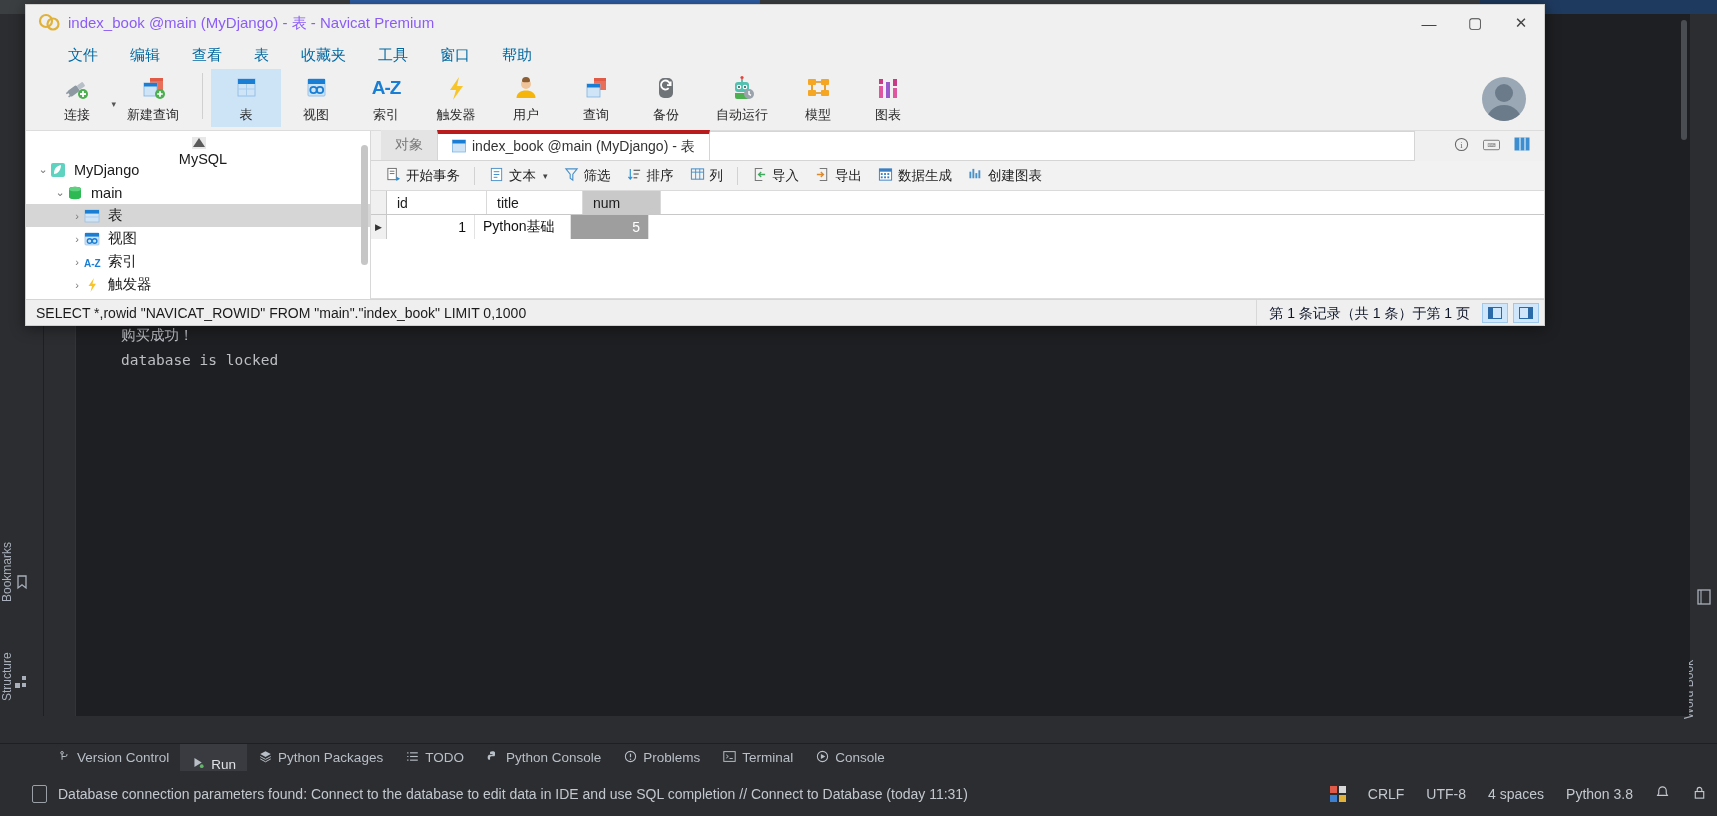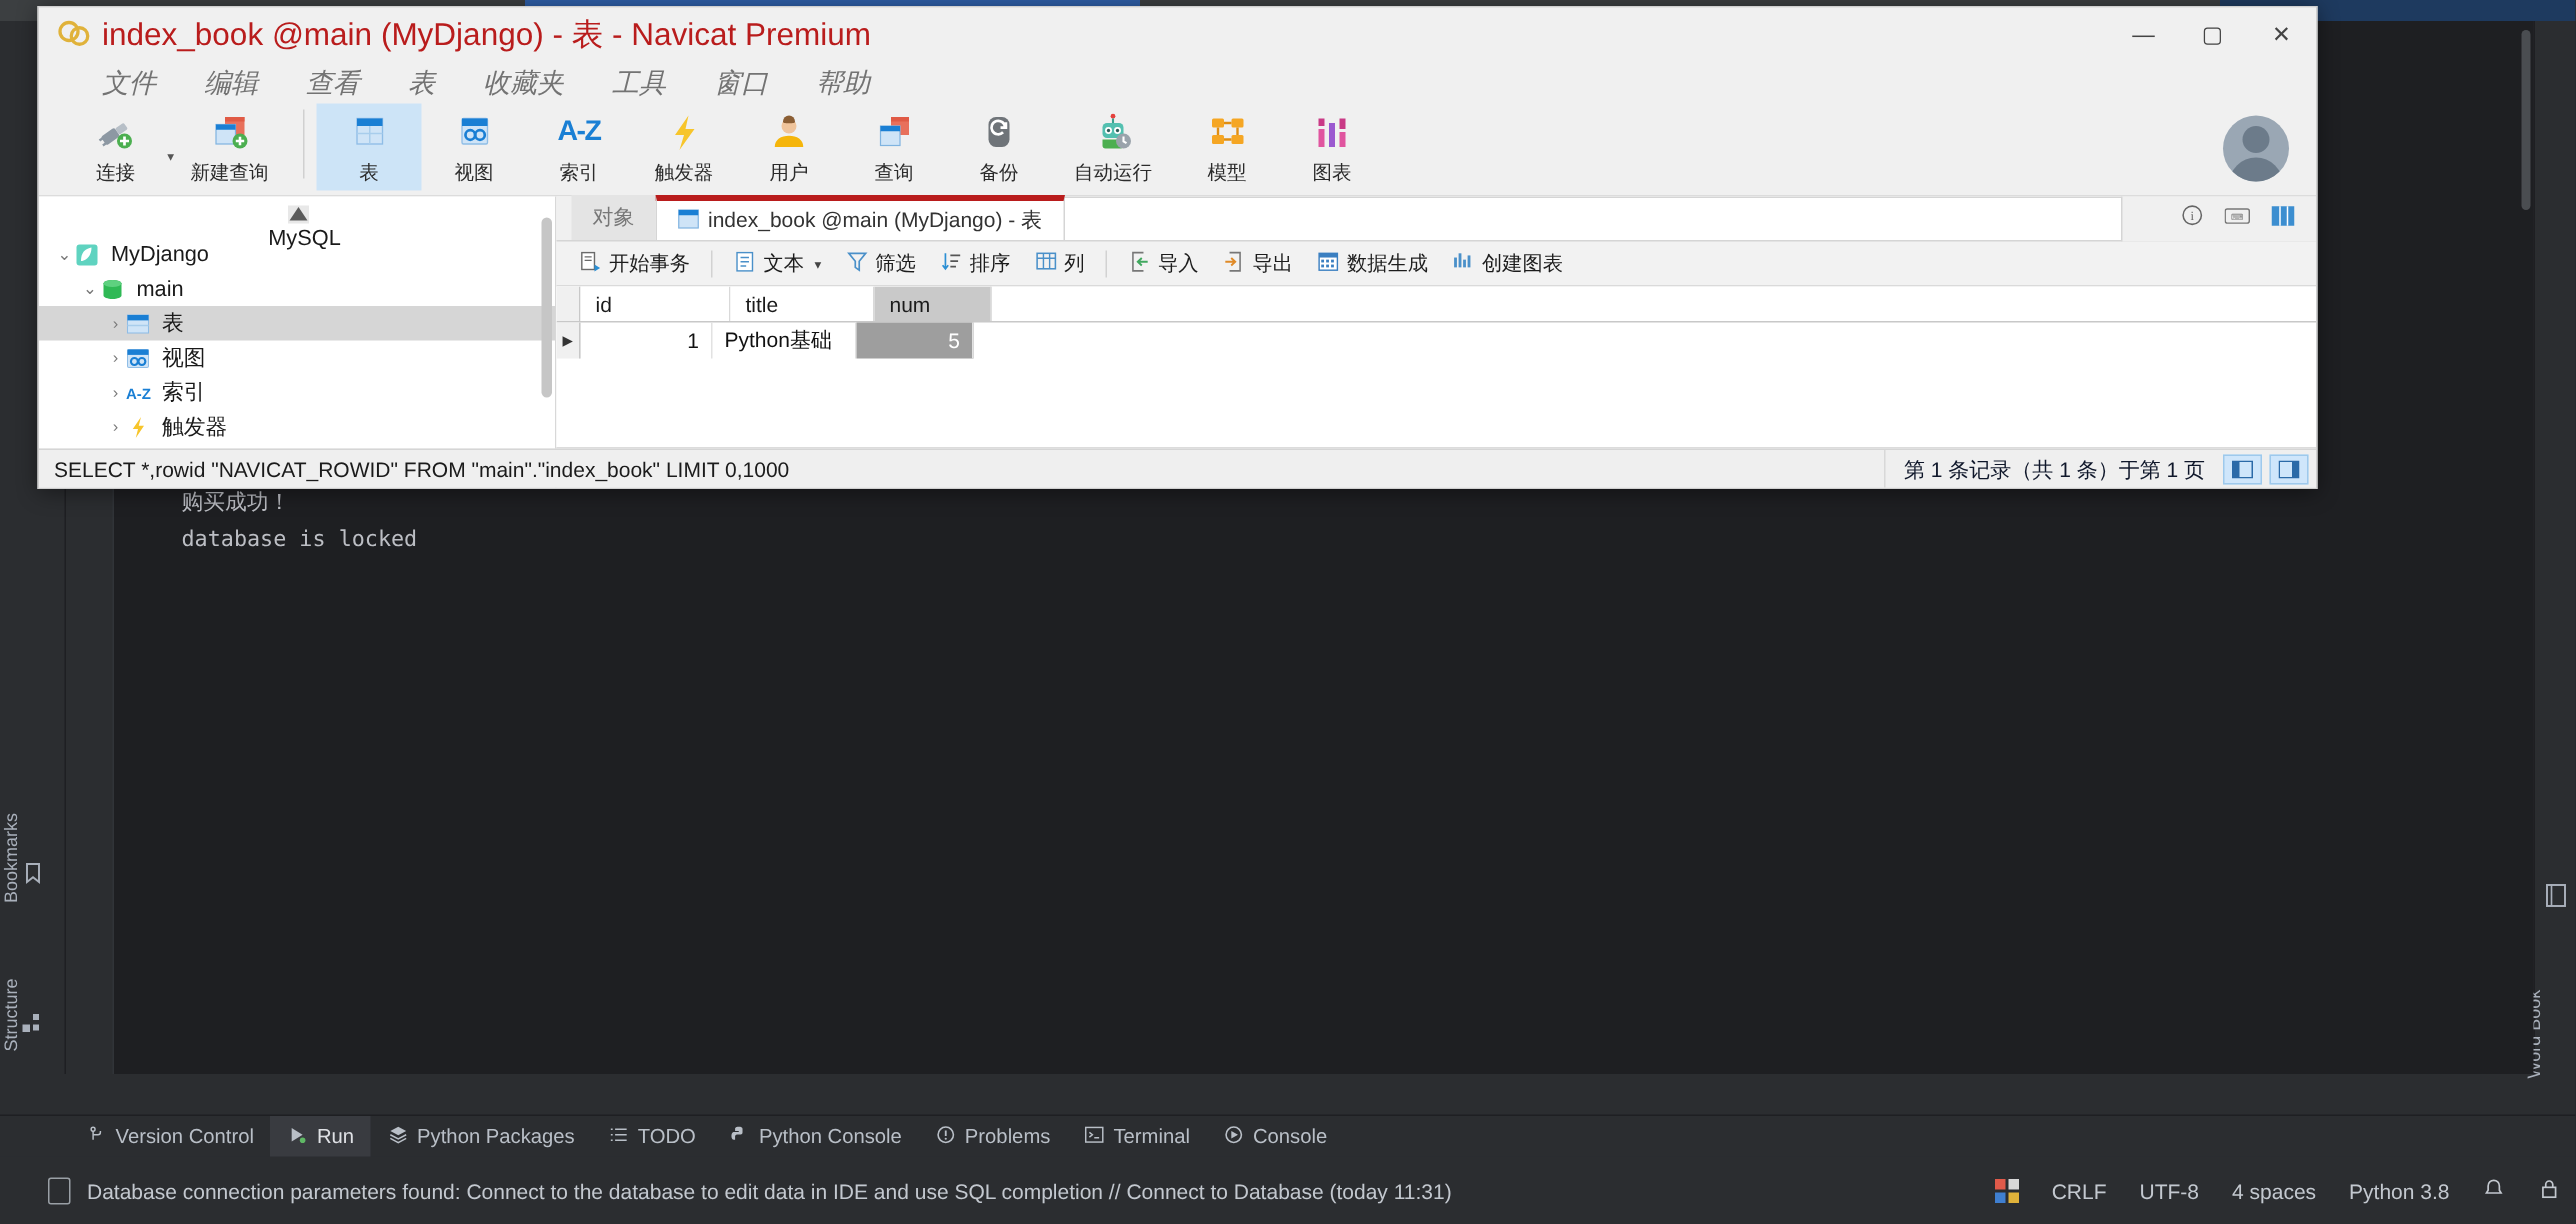--- a/index.html
+++ b/index.html
@@ -40,47 +40,47 @@
 
   .console-scroll { position:absolute; right:2px; top:6px; width:6px; height:120px;
                     background:#4a4d51; border-radius:3px; }
 
   
   .ide-tabs { position:absolute; left:0; bottom:45px; width:1717px; height:28px;
               background:#2b2d30; border-top:1px solid #1e1f22; display:flex; align-items:center;
               padding-left:46px; }
   .ide-tab { display:flex; align-items:center; gap:6px; height:28px; padding:0 11px;
              color:#b9bfc7; font-size:13.5px; cursor:pointer; }
-  .ide-tab.active { background:#393b40; color:#dfe1e5; }
+  .ide-tab.active { background:#393b40; color:#dfe1e5;align-items:flex-end; }
   .ide-tab .g { font-size:12px; color:#9aa0a6; display:inline-block; width:14px; text-align:center; }
 
   .ide-status { position:absolute; left:0; bottom:0; width:1717px; height:45px;
                 background:#2b2d30; display:flex; align-items:center; }
   .ide-status .msg { margin-left:58px; color:#c3c8cf; font-size:14px; }
   .ide-status .doc-ico { position:absolute; left:32px; top:14px; width:15px; height:18px;
                         border:1.5px solid #9aa0a6; border-radius:2px; }
   .ide-status-right { position:absolute; right:10px; top:0; height:45px; display:flex;
                       align-items:center; gap:22px; color:#c3c8cf; font-size:14px; }
   .sq { display:inline-grid; grid-template-columns:7px 7px; grid-template-rows:7px 7px; gap:2px; }
   .sq i { display:block; }
 
   
   .navicat { position:absolute; left:25px; top:4px; width:1520px; height:322px;
              background:#f0f0f0; border:1px solid #cfcfcf;
              box-shadow:0 2px 14px rgba(0,0,0,.45); overflow:hidden; }
 
   .nv-title { height:36px; background:#f0f0f0; display:flex; align-items:center; position:relative; }
   .nv-title .logo { width:22px; height:22px; margin-left:12px; }
-  .nv-title .txt { margin-left:8px; font-size:21px; color:#b91c1c; }
+  .nv-title .txt { margin-left:8px; font-size:15px; color:#8b5cf6; }
   .nv-winbtns { position:absolute; right:0; top:0; height:36px; display:flex; }
   .nv-winbtn { width:46px; height:36px; display:flex; align-items:center; justify-content:center;
                color:#444; font-size:15px; cursor:pointer; }
 
   .nv-menubar { height:28px; display:flex; align-items:center; padding-left:26px; gap:0; }
-  .nv-menu { padding:0 16px; font-size:18px; color:#737373; line-height:28px; cursor:pointer;font-style:italic; }
+  .nv-menu { padding:0 16px; font-size:15px; color:#0369a1; line-height:28px; cursor:pointer; }
 
   .nv-toolbar { height:62px; position:relative; display:flex; align-items:flex-start;
                 padding-left:16px; border-bottom:1px solid #dcdcdc; }
   .tb-item { width:70px; height:58px; display:flex; flex-direction:column; align-items:center;
              justify-content:flex-start; padding-top:4px; cursor:pointer; position:relative; }
   .tb-item.wide { width:82px; }
   .tb-item.sel { background:#cde4f7; }
   .tb-ico { height:30px; display:flex; align-items:center; justify-content:center; }
   .tb-lbl { font-size:13px; color:#2b2b2b; margin-top:3px; white-space:nowrap; }
   .tb-sep { width:1px; height:46px; background:#d0d0d0; margin:4px 8px 0 8px; }

